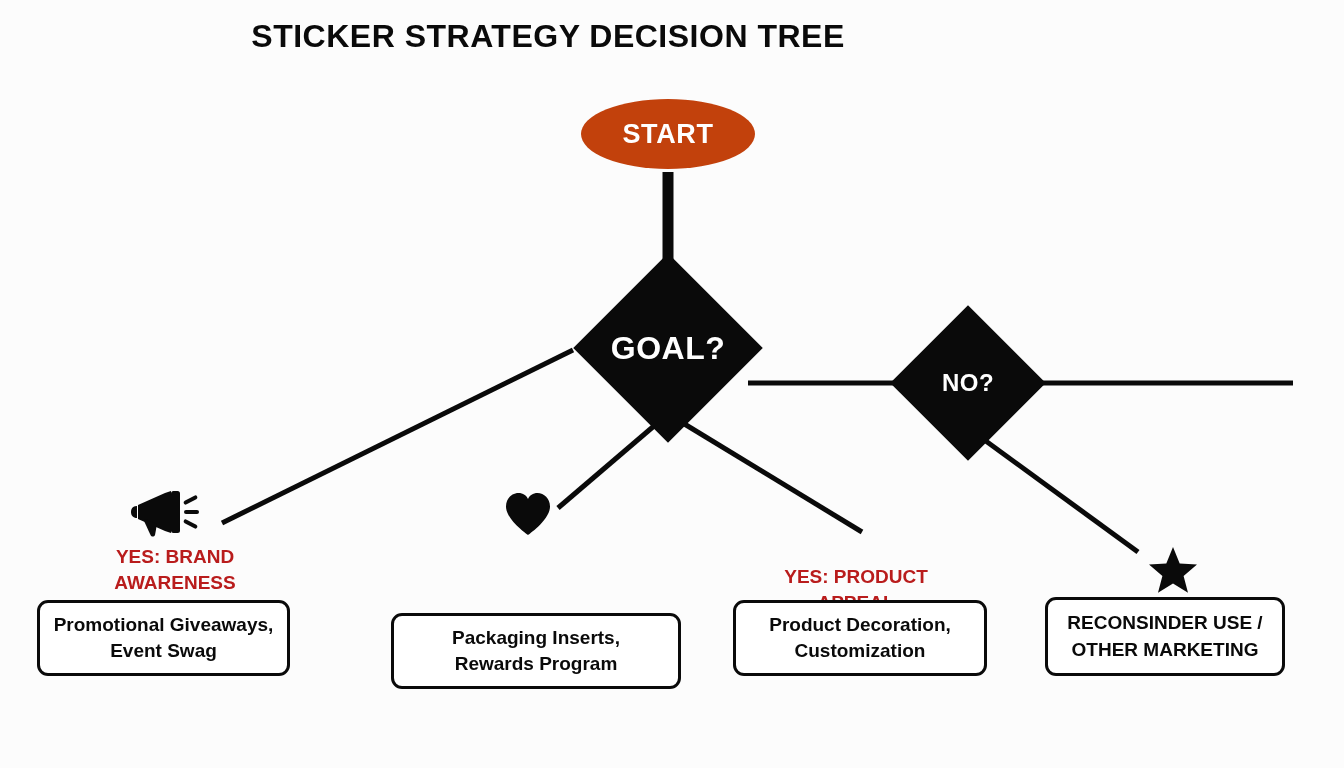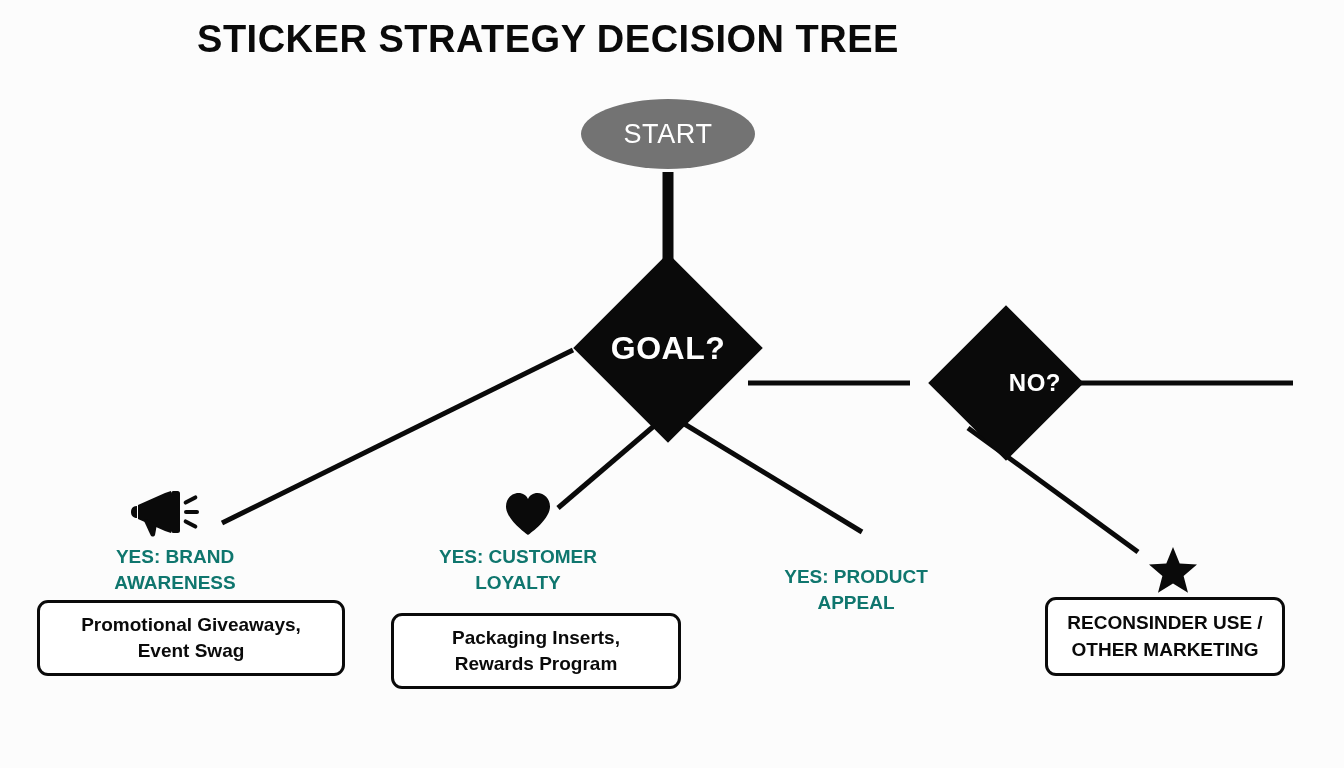--- a/index.html
+++ b/index.html
@@ -20,44 +20,44 @@
     width: 1344px;
     height: 768px;
   }
   
   .title {
     position: absolute;
     left: 0;
     top: 18px;
     width: 1096px;
     text-align: center;
-    font-size: 38px;
+    font-size: 32px;
     font-weight: bold;
     letter-spacing: 0.5px;
     color: #0a0a0a;
     font-family: "Liberation Sans", sans-serif;
   }
   
   #edges {
     position: absolute;
     left: 0;
     top: 0;
     width: 1344px;
     height: 768px;
   }
   
   .ellipse-node {
     position: absolute;
-    background: #737373;
+    background: #c2410c;
     border-radius: 50%;
     display: flex;
     align-items: center;
     justify-content: center;
     color: #ffffff;
-    font-weight: normal;
+    font-weight: bold;
     font-size: 27px;
     letter-spacing: 0.6px;
   }
   .diamond-wrap {
     position: absolute;
     display: flex;
     align-items: center;
     justify-content: center;
   }
   .diamond-shape {
@@ -76,21 +76,21 @@
     letter-spacing: 0.5px;
     z-index: 2;
     white-space: nowrap;
   }
   .branch-label {
     position: absolute;
     text-align: center;
     font-size: 19px;
     font-weight: bold;
     line-height: 1.36;
-    color: #0f766e;
+    color: #b91c1c;
     white-space: pre-line;
   }
   .outcome-box {
     position: absolute;
     border: 3px solid #0a0a0a;
     border-radius: 11px;
     background: #ffffff;
     display: flex;
     align-items: center;
     justify-content: center;
@@ -134,55 +134,55 @@
 
   <div class="ellipse-node" style="left:581px; top:99px; width:174px; height:70px;">
     <span>START</span>
   </div>
 
   <div class="diamond-wrap" style="left:601px; top:281px; width:134px; height:134px;">
     <span class="diamond-shape"></span>
     <span class="diamond-label" style="font-size:32px;">GOAL?</span>
   </div>
 
-  <div class="diamond-wrap" style="left:951px; top:328px; width:110px; height:110px;justify-content:flex-end;">
+  <div class="diamond-wrap" style="left:913px; top:328px; width:110px; height:110px;">
     <span class="diamond-shape"></span>
     <span class="diamond-label" style="font-size:24px;">NO?</span>
   </div>
 
   <span class="icon-slot" style="left:131px; top:487px; width:72px; height:50px;">
     <svg width="72" height="50" viewBox="0 0 72 50" xmlns="http://www.w3.org/2000/svg">
       <g fill="#0a0a0a">
         <path d="M6 19 L6 31 C2 31 0 28.5 0 25 C0 21.5 2 19 6 19 Z"></path>
         <path d="M7 18 L34 6 L40 4 L40 46 L34 44 L7 32 Z"></path>
         <rect x="40" y="4" width="9" height="42" rx="2.5"></rect>
         <path d="M14 32 L26 37 L24 48 C23 50 20.5 50 19.5 48 L13.5 35 Z"></path>
         <rect x="53" y="23" width="15" height="4" rx="2"></rect>
         <rect x="52" y="11" width="15" height="4" rx="2" transform="rotate(-28 59.5 13)"></rect>
         <rect x="52" y="35" width="15" height="4" rx="2" transform="rotate(28 59.5 37)"></rect>
       </g>
     </svg>
   </span>
   <div class="branch-label" style="left:35px; top:544px; width:280px;">YES: BRAND
 AWARENESS</div>
-  <div class="outcome-box" style="left:37px; top:600px; width:308px; height:76px;">Promotional Giveaways,
+  <div class="outcome-box" style="left:37px; top:600px; width:253px; height:76px;">Promotional Giveaways,
 Event Swag</div>
 
   <span class="icon-slot" style="left:504px; top:492px; width:48px; height:44px;">
     <svg width="48" height="44" viewBox="0 0 48 44" xmlns="http://www.w3.org/2000/svg">
       <path fill="#0a0a0a" d="M24 43 C24 43 2 28 2 14.5 C2 6.5 8 1 14.5 1 C19 1 22.5 3.5 24 7 C25.5 3.5 29 1 33.5 1 C40 1 46 6.5 46 14.5 C46 28 24 43 24 43 Z"></path>
     </svg>
   </span>
-  <div class="branch-label" style="left:378px; top:544px; width:280px;">YES: CUSTOMER
-LOYALTY</div>
   <div class="outcome-box" style="left:391px; top:600px; width:290px; height:76px;margin-top:13px;">Packaging Inserts,
 Rewards Program</div>
 
   <div class="branch-label" style="left:716px; top:564px; width:280px;">YES: PRODUCT
 APPEAL</div>
+  <div class="outcome-box" style="left:733px; top:600px; width:254px; height:76px;">Product Decoration,
+Customization</div>
 
   <span class="icon-slot" style="left:1148px; top:546px; width:50px; height:48px;">
     <svg width="50" height="48" viewBox="0 0 50 48" xmlns="http://www.w3.org/2000/svg">
       <polygon fill="#0a0a0a" points="25,1 31.7,17.6 49,18.6 35.6,30 40,46.8 25,37.4 10,46.8 14.4,30 1,18.6 18.3,17.6"></polygon>
     </svg>
   </span>
   <div class="outcome-box" style="left:1045px; top:597px; width:240px; height:79px;">RECONSINDER USE /
 OTHER MARKETING</div>
 
 </div>

